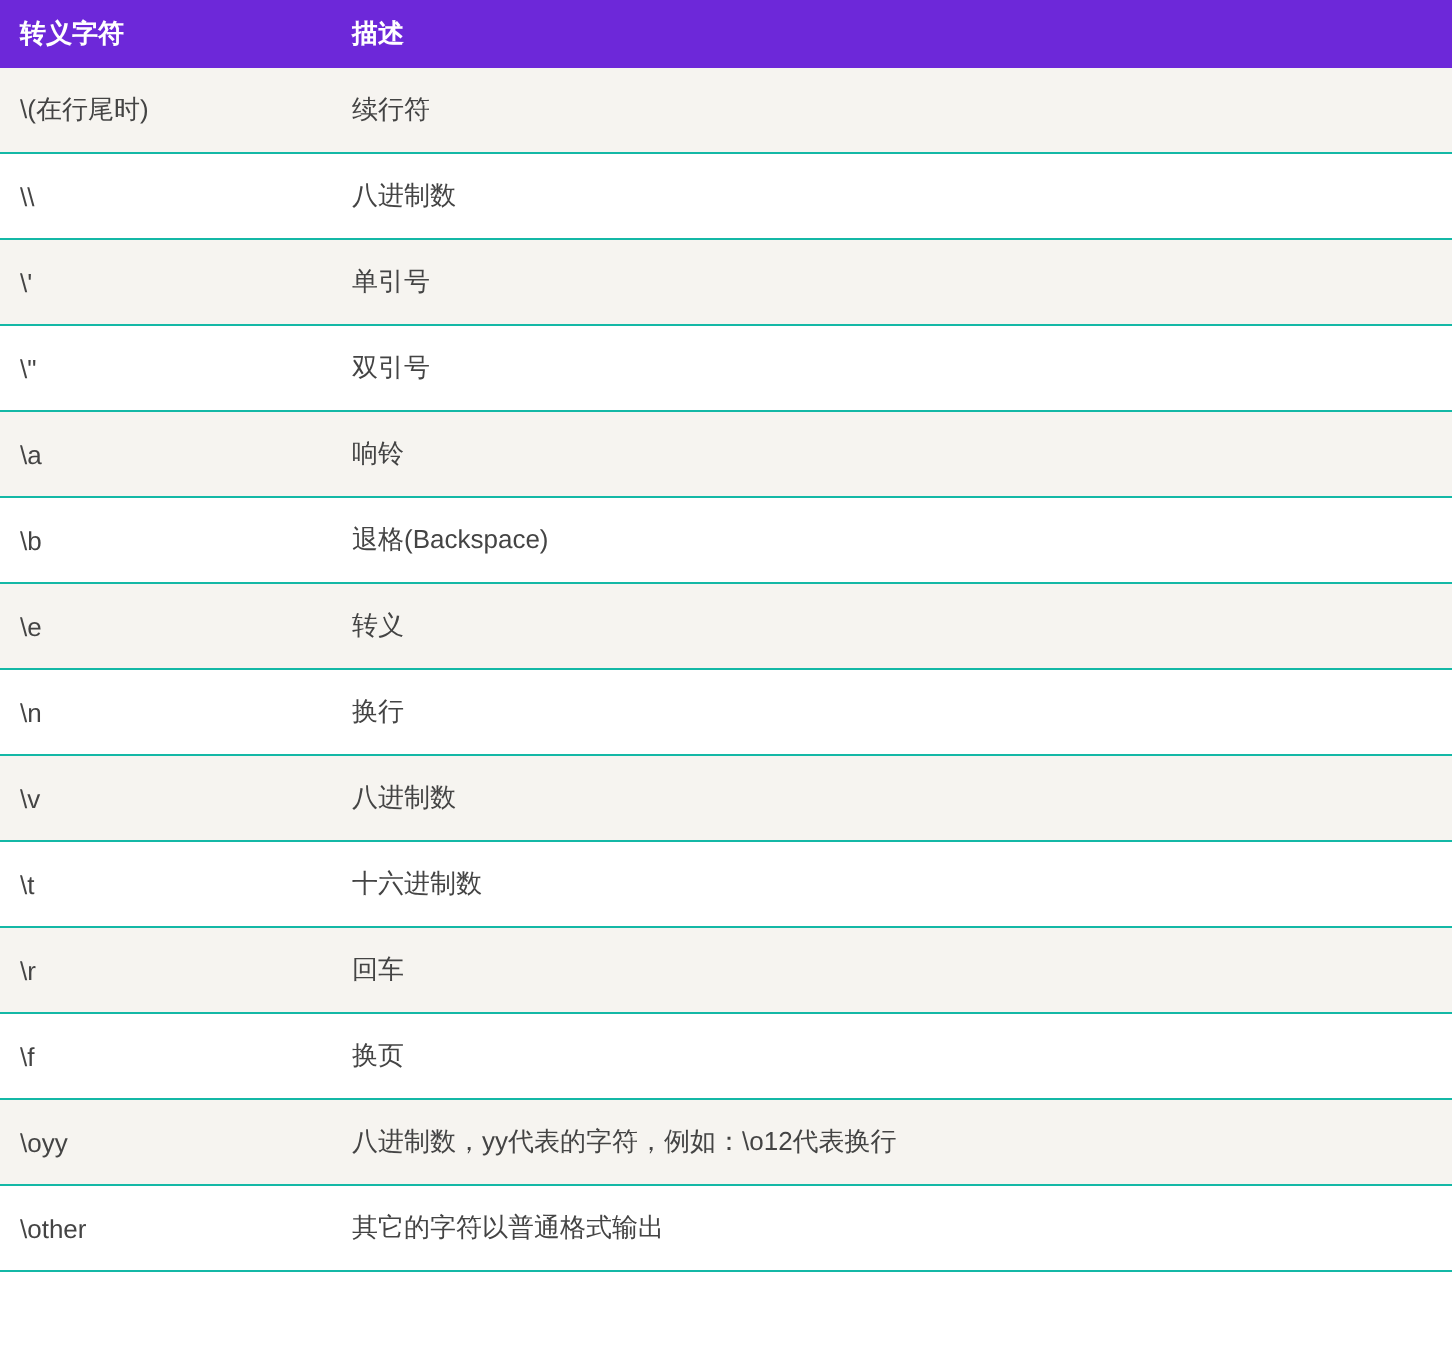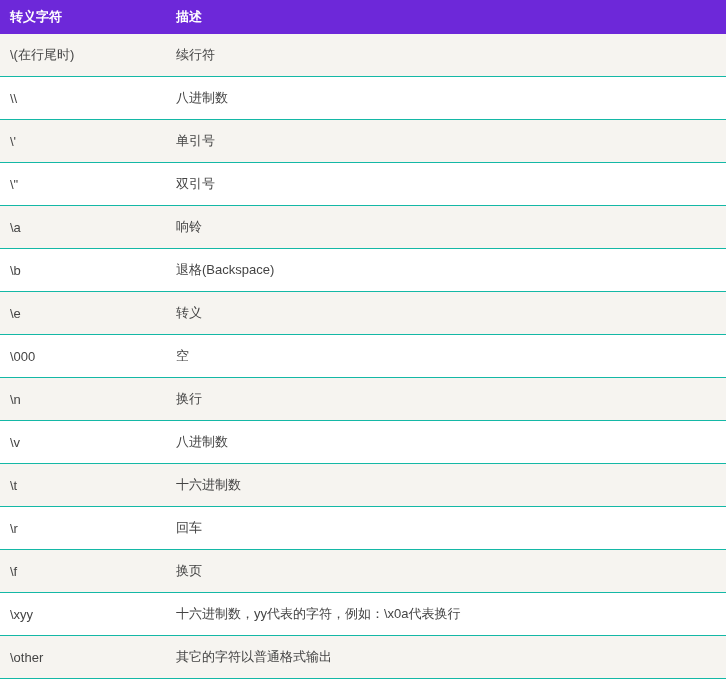--- a/index.html
+++ b/index.html
@@ -81,45 +81,41 @@
     </tr>
     <tr>
       <td>\b</td>
       <td>退格(Backspace)</td>
     </tr>
     <tr>
       <td>\e</td>
       <td>转义</td>
     </tr>
     <tr>
-      <td>\000</td>
-      <td>空</td>
-    </tr>
-    <tr>
       <td>\n</td>
       <td>换行</td>
     </tr>
     <tr>
       <td>\v</td>
       <td>八进制数</td>
     </tr>
     <tr>
       <td>\t</td>
       <td>十六进制数</td>
     </tr>
     <tr>
       <td>\r</td>
       <td>回车</td>
     </tr>
     <tr>
       <td>\f</td>
       <td>换页</td>
     </tr>
     <tr>
-      <td>\xyy</td>
-      <td>十六进制数，yy代表的字符，例如：\x0a代表换行</td>
+      <td>\oyy</td>
+      <td>八进制数，yy代表的字符，例如：\o12代表换行</td>
     </tr>
     <tr>
       <td>\other</td>
       <td>其它的字符以普通格式输出</td>
     </tr>
   </tbody>
 </table>
 
 </body></html>

